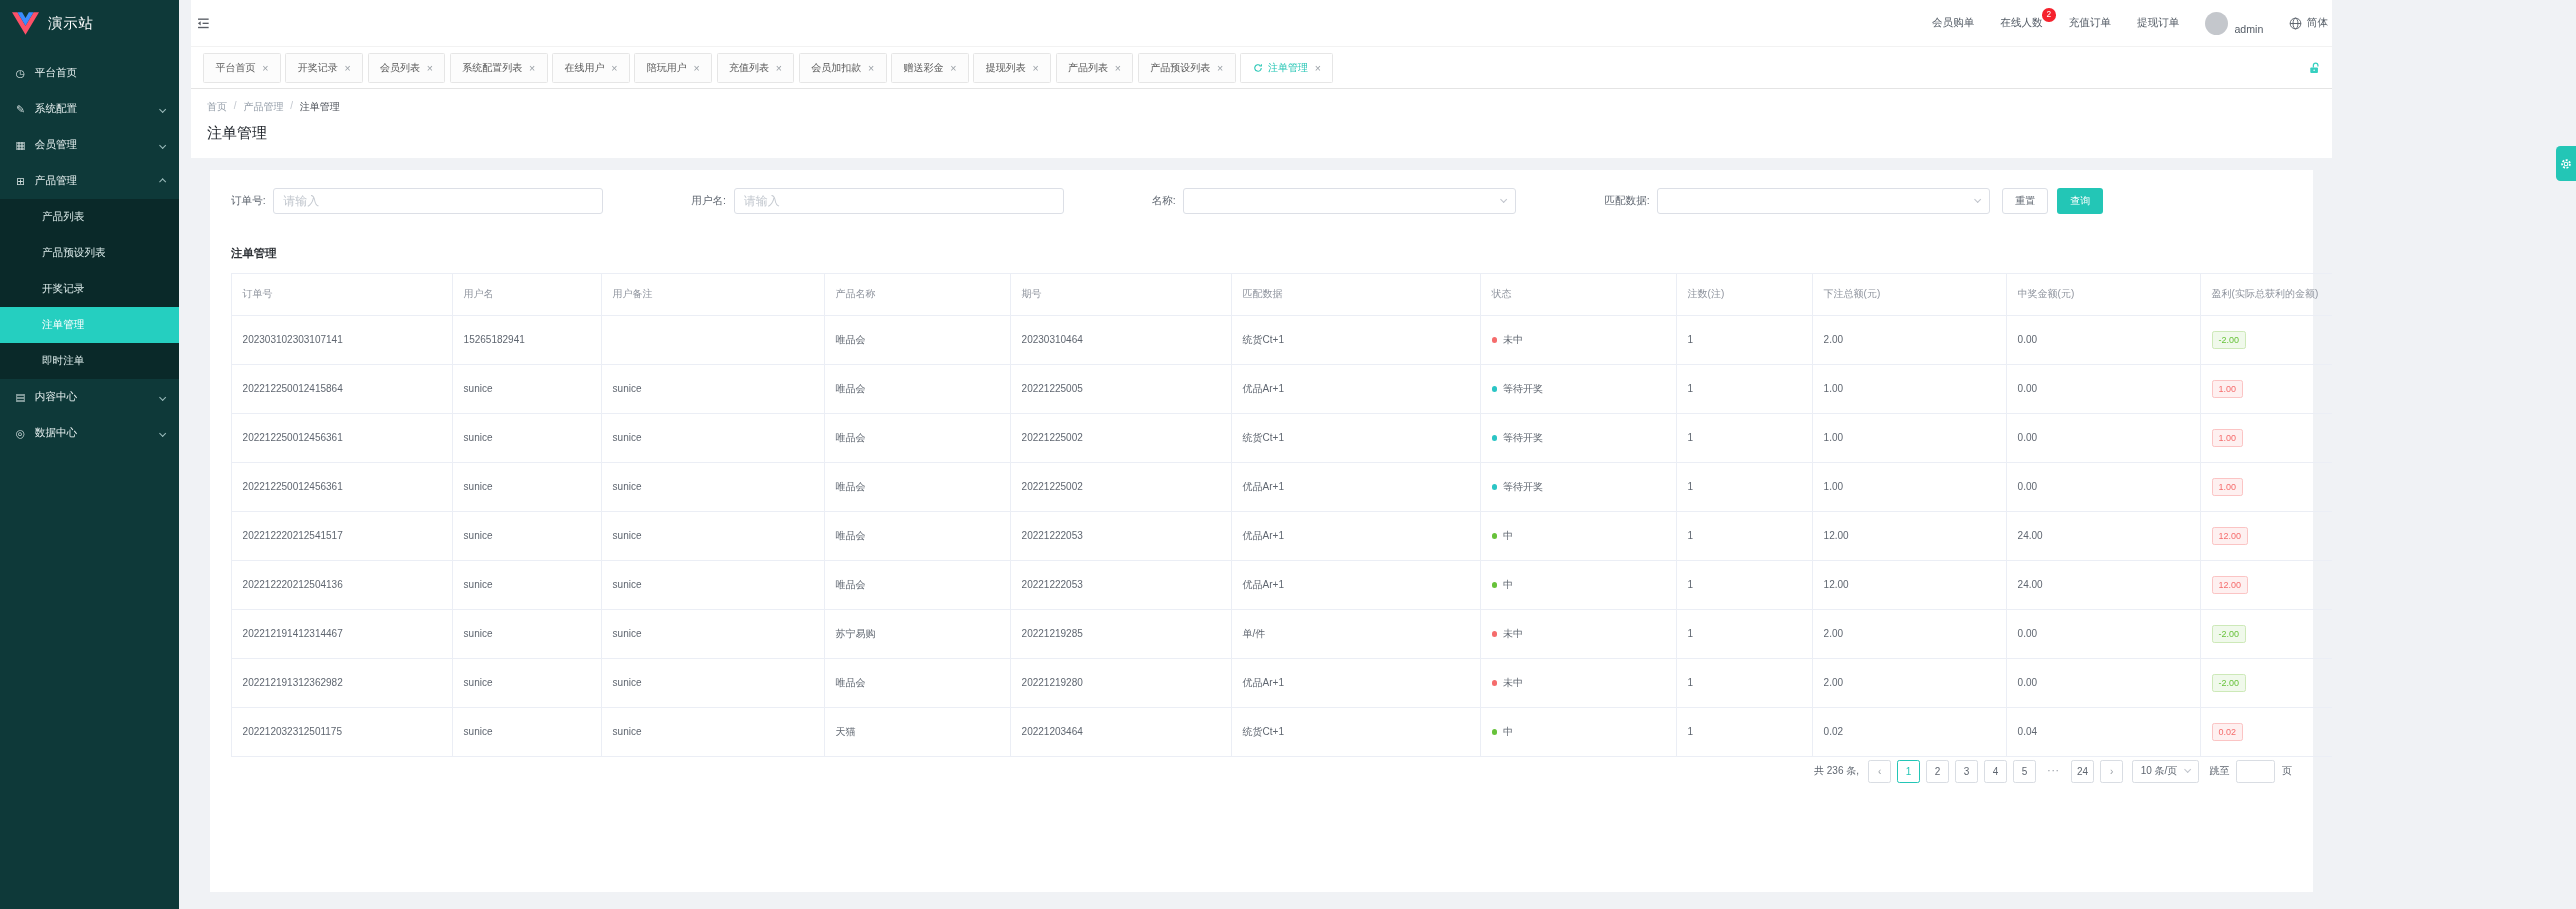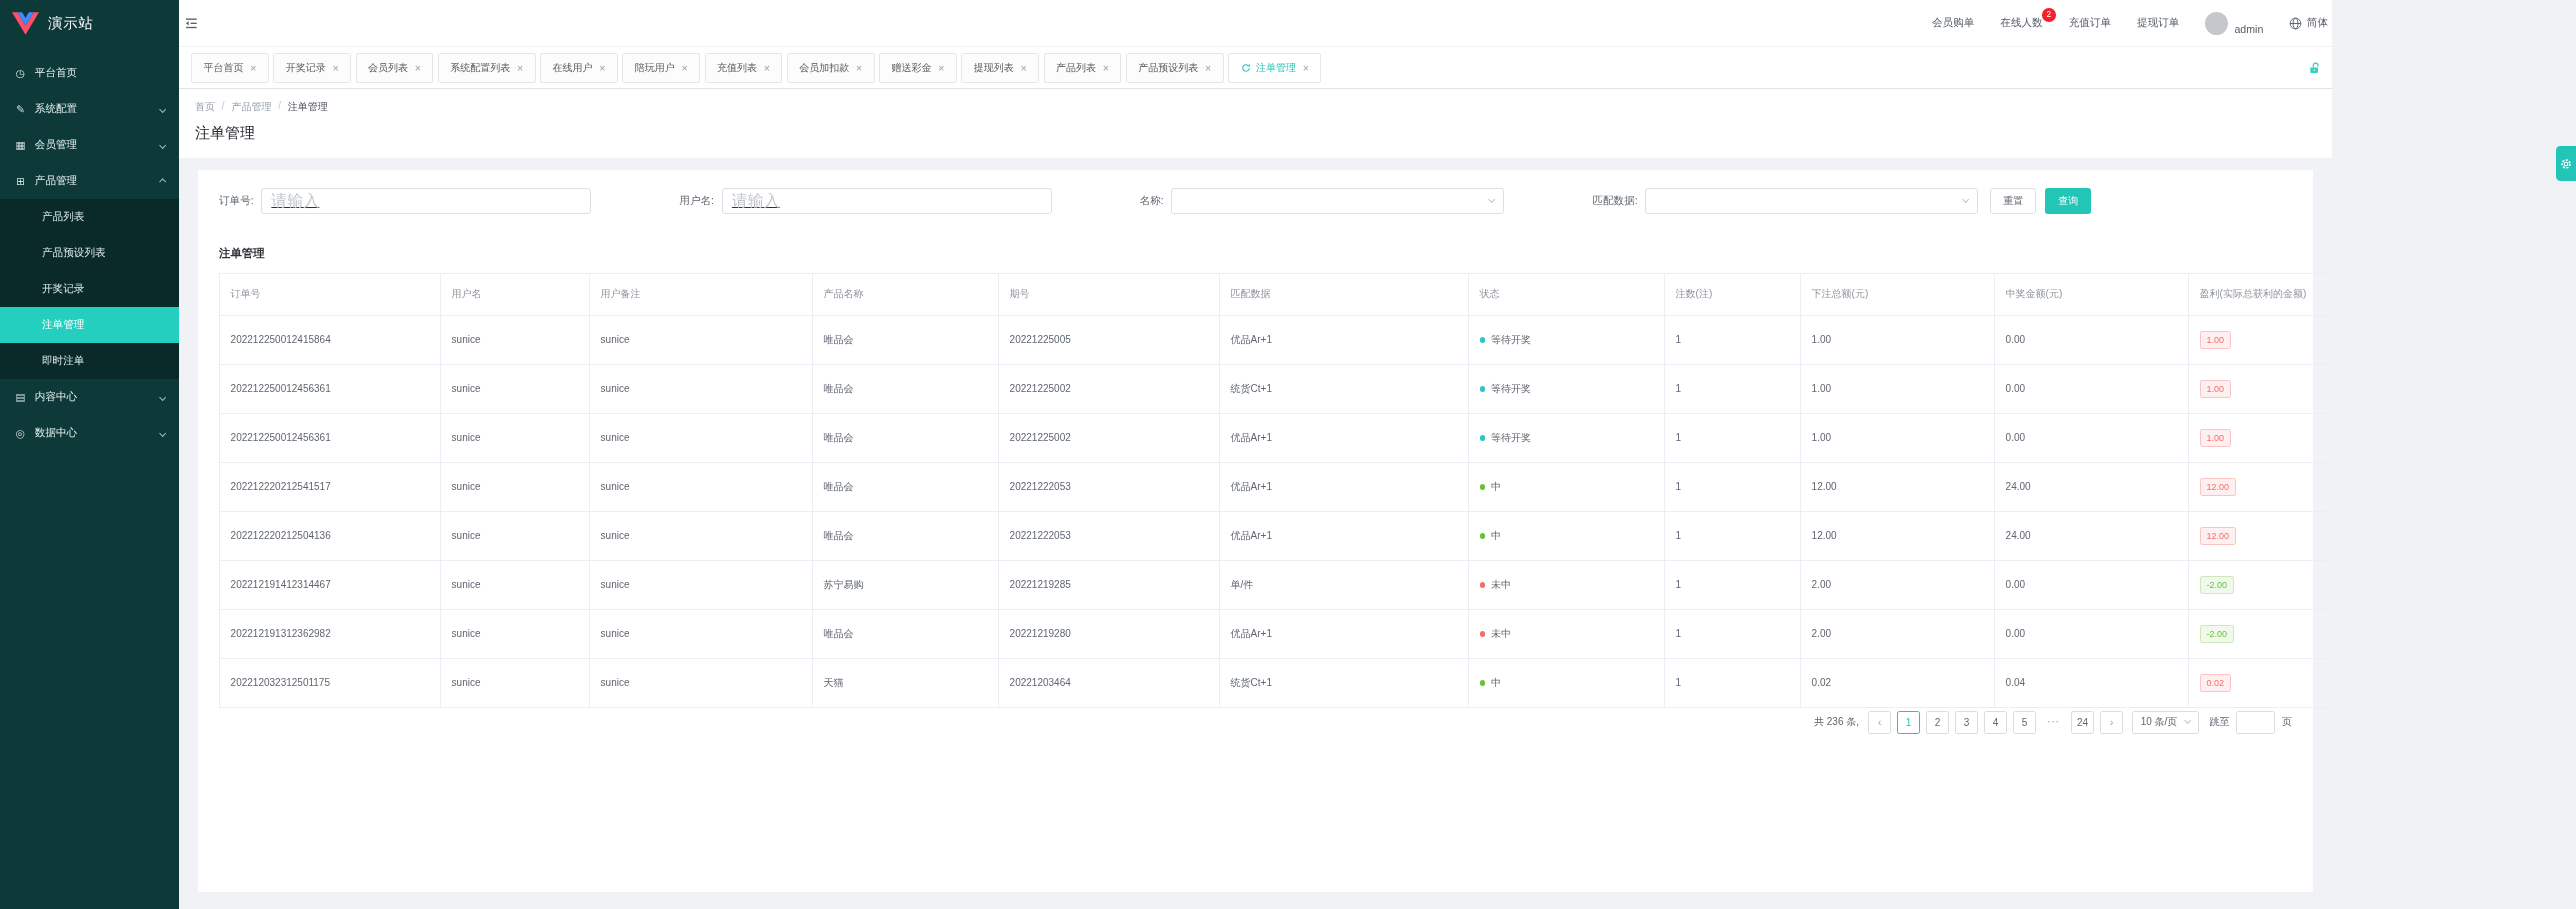--- a/index.html
+++ b/index.html
@@ -1,18 +1,18 @@
 <!DOCTYPE html>
 <html style="font-size:12px"><head>
 <meta charset="utf-8">
 <style>
   * { margin:0; padding:0; box-sizing:border-box; }
   html,body { width:2576px; height:909px; overflow:hidden;
     font-family:"Liberation Sans","DejaVu Sans",sans-serif; background:#f0f2f5; }
-  .layout { display:flex; width:2332px; height:909px; }
+  .layout { display:flex; width:2332px; height:909px;gap:12px; }
 
   
   .sidebar { width:179px; height:909px; background:#0e3939; flex:none; }
   .logo-row { height:47px; display:flex; align-items:center; padding:0 12px; color:#fff; }
   .logo-mark { width:27px; height:23px; margin-right:9px; flex:none; }
   .logo-text { font-size:14.4px; letter-spacing:0.8px; }
   .menu { padding-top:7.6px; }
   .mi { height:36px; display:flex; align-items:center; padding:0 13.6px; color:#e8f1f1;
         font-size:10.6px; cursor:pointer; white-space:nowrap; }
   .mi-icon { width:13.6px; margin-right:7.6px; text-align:center; opacity:.9; font-size:10.6px; }
@@ -57,21 +57,21 @@
   .crumb.last { color:#4a4f57; cursor:default; }
   .pagetitle { font-size:15px; color:#24292f; font-weight:500; margin-top:10px; }
 
   .bodyarea { flex:1; padding:12px 19px 16.7px; background:#f0f2f5; overflow:hidden; }
   .card { background:#fff; height:100%; padding:18px 21px; }
 
   .filters { display:flex; align-items:flex-end; }
   .fgroup { display:flex; align-items:center; margin-right:88px; }
   .flabel { font-size:10.6px; color:#5f6670; margin-right:7.6px; white-space:nowrap; }
   .finput { width:330px; height:26px; border:0.8px solid #dcdfe6; border-radius:3px;
-            padding:0 9px; font-size:16px; color:#333; background:#fff; outline:none;text-decoration:underline; }
+            padding:0 9px; font-size:12px; color:#333; background:#fff; outline:none; }
   .finput::placeholder { color:#c3c8cf; }
   .fselect { width:333px; height:26px; border:0.8px solid #dcdfe6; border-radius:3px;
              display:flex; align-items:center; padding:0 9px; cursor:pointer;
              color:#c0c4cc; background:#fff; }
   .fselect .chev { margin-left:auto; }
   .fbtns { display:flex; align-items:center; margin-left:12px; }
   .btn-reset { height:26px; padding:0 12px; border:0.8px solid #dcdfe6; background:#fff;
                color:#5f6670; font-size:10px; border-radius:3px; cursor:pointer; }
   .btn-search { height:26px; padding:0 13px; border:none; background:#23c6b6; color:#fff;
                 font-size:10px; border-radius:3px; margin-left:9px; cursor:pointer; }
@@ -348,20 +348,34 @@
                 <th>状态</th>
                 <th>注数(注)</th>
                 <th>下注总额(元)</th>
                 <th>中奖金额(元)</th>
                 <th>盈利(实际总获利的金额)</th>
                 <th>操作</th>
               </tr>
             </thead>
           <tbody id="tbody">
               <tr>
+                <td>202303102303107141</td>
+                <td>15265182941</td>
+                <td></td>
+                <td>唯品会</td>
+                <td>20230310464</td>
+                <td>统货Ct+1</td>
+                <td><span class="dot" style="background: rgb(245, 108, 108);"></span>未中</td>
+                <td>1</td>
+                <td>2.00</td>
+                <td>0.00</td>
+                <td><span class="pbadge down">-2.00</span></td>
+                <td><button class="btn-edit">修 改</button></td>
+              </tr>
+              <tr>
                 <td>202212250012415864</td>
                 <td>sunice</td>
                 <td>sunice</td>
                 <td>唯品会</td>
                 <td>20221225005</td>
                 <td>优品Ar+1</td>
                 <td><span class="dot" style="background: rgb(43, 197, 197);"></span>等待开奖</td>
                 <td>1</td>
                 <td>1.00</td>
                 <td>0.00</td>

